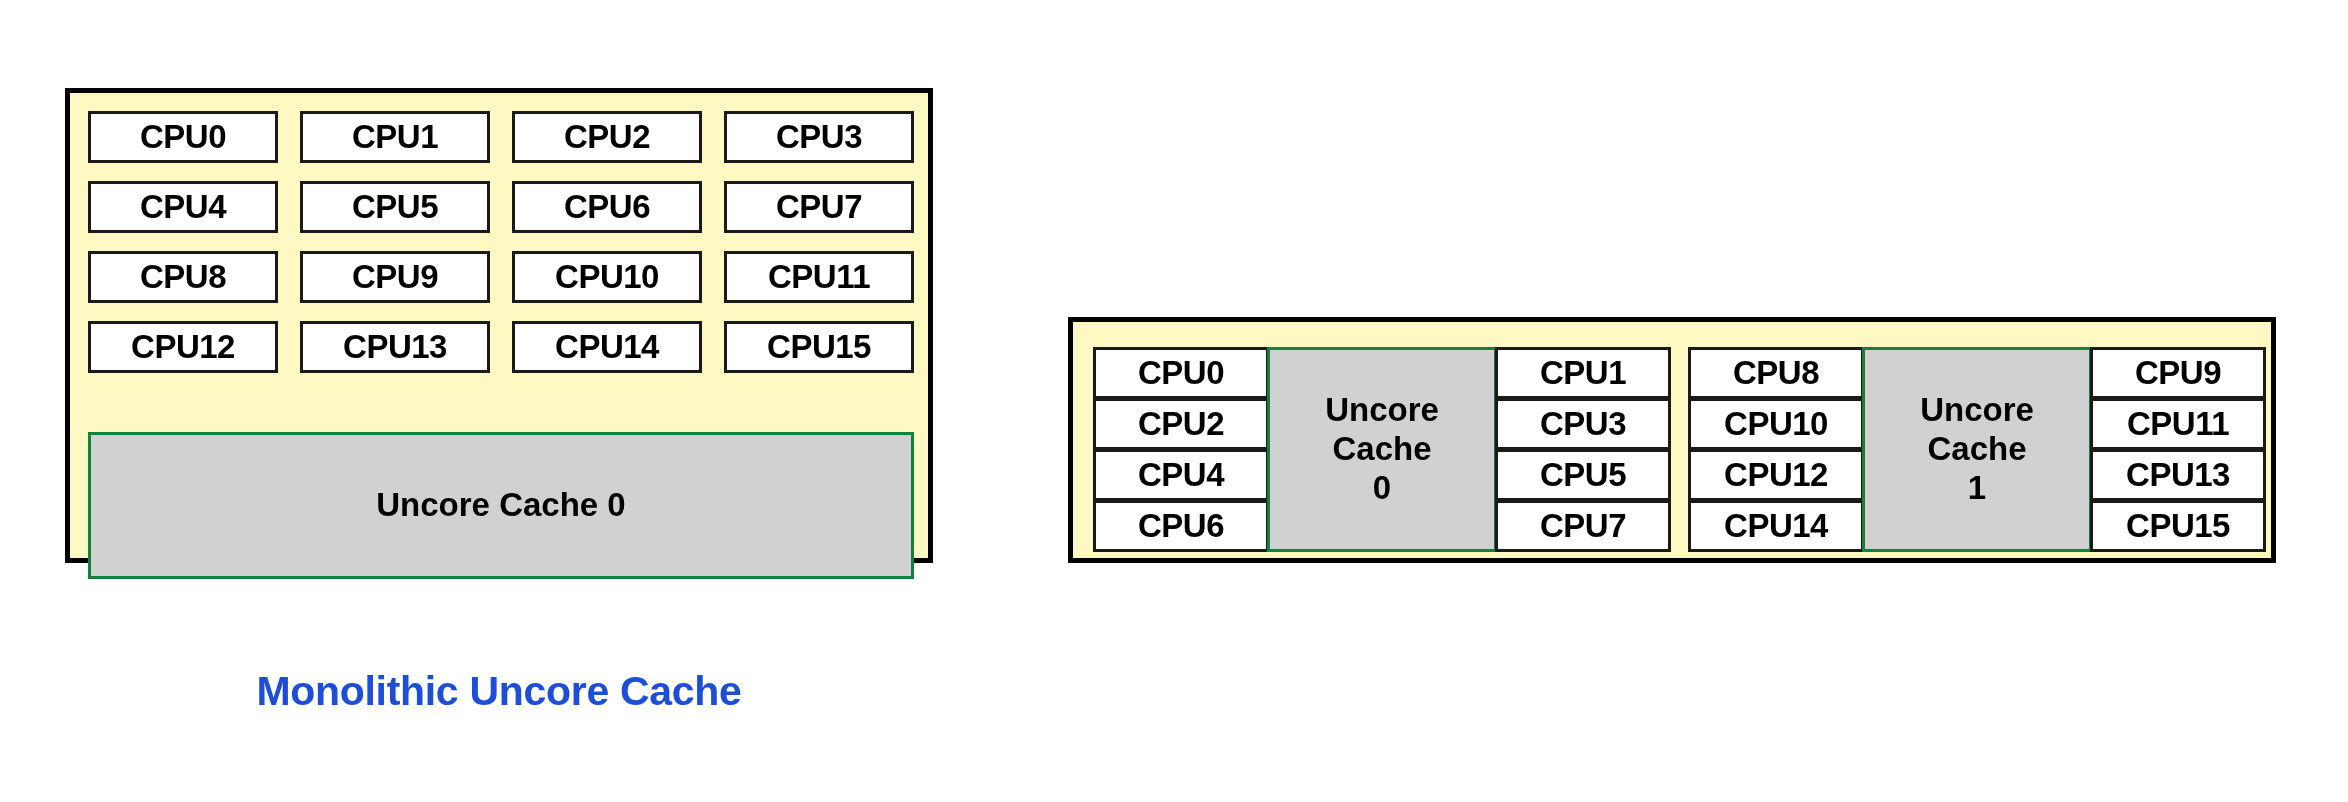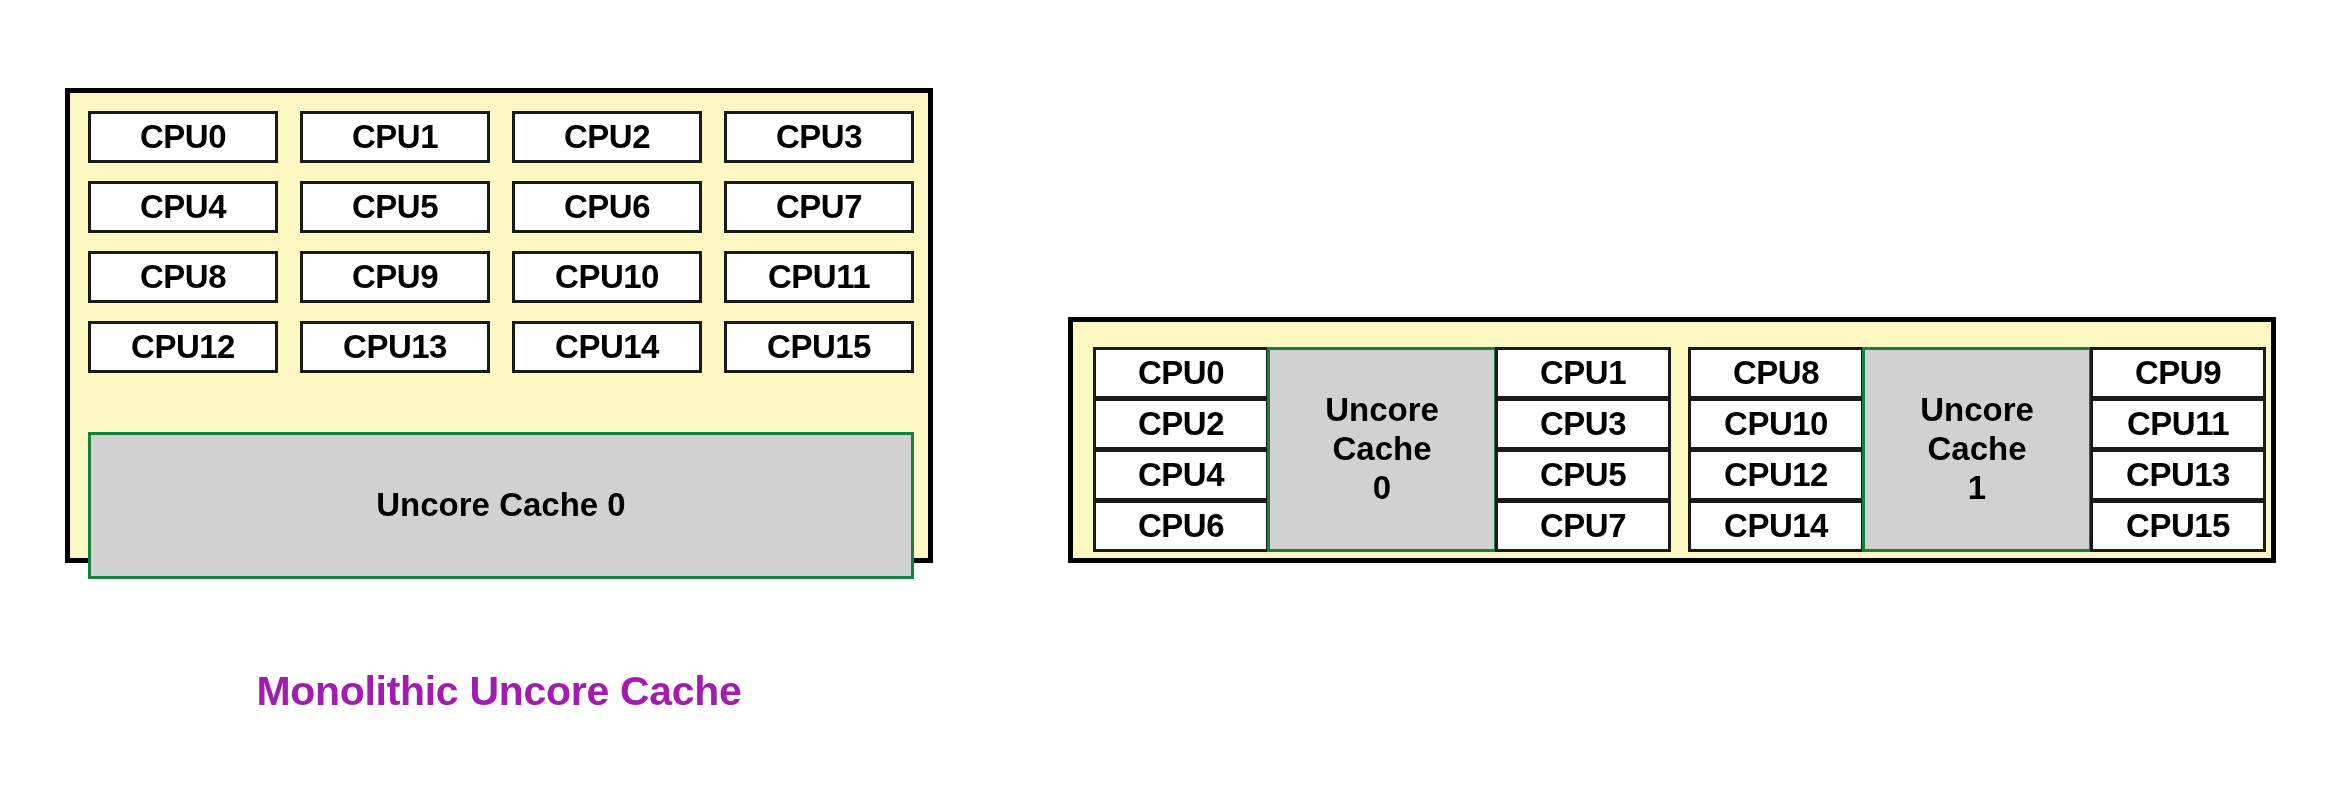--- a/index.html
+++ b/index.html
@@ -51,21 +51,21 @@
     font-size: 33px;
     color: #000000;
     text-align: center;
     line-height: 1.18;
   }
 
   .caption {
     position: absolute;
     font-weight: bold;
     font-size: 41px;
-    color: #a21caf;
+    color: #1d4ed8;
     text-align: center;
     white-space: nowrap;
     letter-spacing: -0.3px;
   }
 
   
   #monolithic-diagram { left: 0; top: 0; width: 1000px; height: 802px; }
   #mono-frame { left: 65px; top: 88px; width: 868px; height: 475px; }
   #mono-caption { left: 65px; top: 668px; width: 868px; }
 

